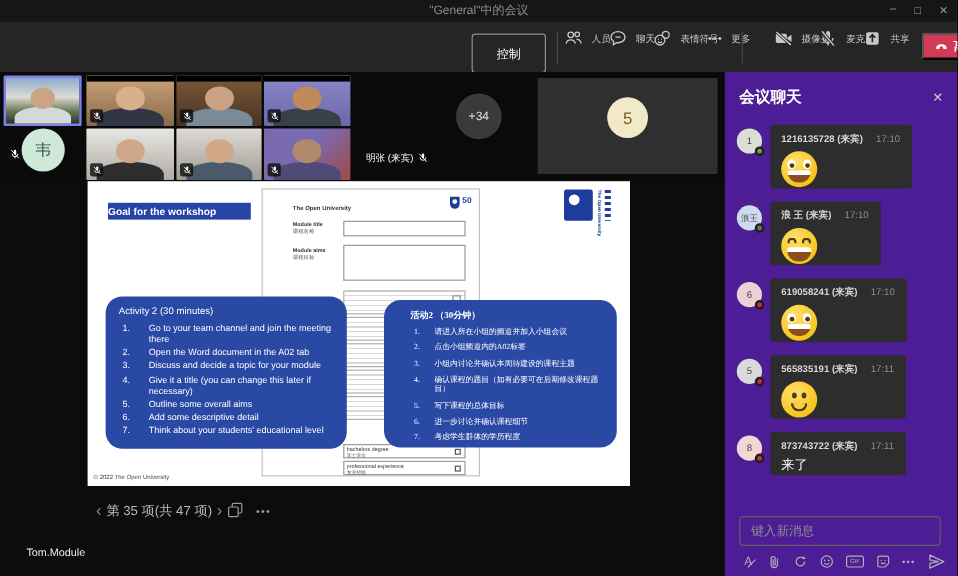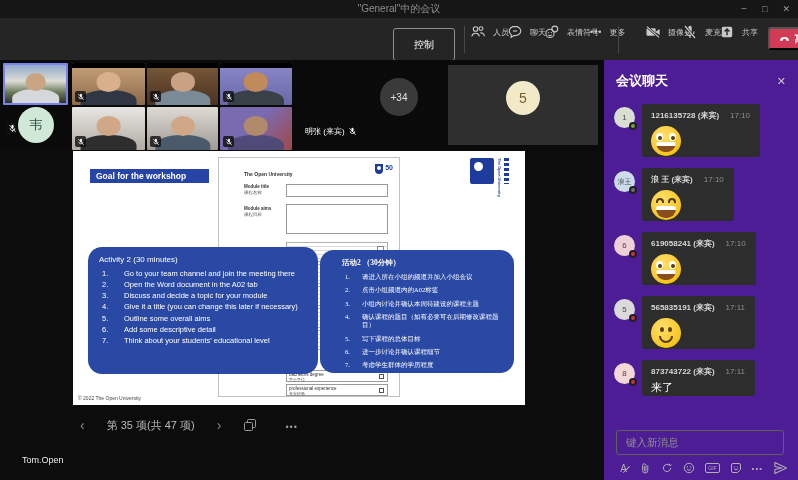--- a/index.html
+++ b/index.html
@@ -60,21 +60,21 @@
   .pinned-av{left:310px;top:22px;width:43px;height:43px;background:#f3d8dc;color:#c2566b;font-size:13px;font-weight:bold;}
   .overflow-av{left:380px;top:18px;width:38px;height:38px;background:#3a3a3a;color:#e0e0e0;font-size:10px;}
   .numtile{position:absolute;left:448px;top:5px;width:150px;height:80px;background:#2f2f2f;}
   .num-circ{left:58px;top:16px;width:34px;height:34px;background:#f2e9c9;color:#7a5c28;font-size:14px;position:absolute;border-radius:50%;display:flex;align-items:center;justify-content:center;}
   .pinned-label{position:absolute;left:305px;top:66px;display:flex;align-items:center;gap:3px;color:#fff;font-size:8px;}
 
   
   .stage{position:absolute;top:150px;left:0;width:604px;height:330px;background:#0c0c0c;}
   .slide{position:absolute;left:73px;top:1px;width:452px;height:254px;background:#fff;color:#222;}
   .chip{position:absolute;left:17px;top:18px;width:119px;height:14px;background:#2643a6;color:#fff;
-        font-size:8.5px;font-weight:bold;display:flex;align-items:center;padding-left:6px;}
+        font-size:8.5px;font-weight:bold;display:flex;align-items:center;}
   .doc{position:absolute;left:145px;top:6px;width:182px;height:240px;background:#fff;border:1px solid #c2c2c2;}
   .doc-org{position:absolute;left:25px;top:13px;font-size:5px;font-weight:bold;color:#333;}
   .doc-label{position:absolute;left:25px;font-size:4.5px;font-weight:bold;color:#333;line-height:1.3;}
   .doc-label .zh{font-weight:normal;color:#555;display:block;}
   .doc-box{position:absolute;left:67px;width:102px;border:1px solid #9a9a9a;background:#fff;}
   .doc-row{position:absolute;left:67px;width:102px;height:20px;border:1px solid #b0b0b0;
            background:repeating-linear-gradient(#fff 0 3px,#d8d8d8 3px 4px);}
   .doc-row::after{content:"";position:absolute;right:3px;top:3px;width:5px;height:5px;border:1px solid #888;background:#fff;}
   .check-row{position:absolute;left:67px;width:102px;height:12px;border:1px solid #9a9a9a;padding:1px 2px;}
   .check-row .en{font-size:4.5px;color:#333;display:block;line-height:1.2;}
@@ -83,31 +83,31 @@
   .logo50{position:absolute;right:6px;top:6px;display:flex;gap:2px;align-items:flex-start;}
   .shield-mini{width:8px;height:10px;background:#1e3c9b;border-radius:0 0 4px 4px;position:relative;}
   .shield-mini::after{content:"";position:absolute;left:2px;top:1.5px;width:4px;height:4px;border-radius:50%;background:#fff;}
   .logo50 .fifty{font-size:7px;font-weight:bold;color:#1e3c9b;line-height:1;}
   .ou-logo{position:absolute;left:397px;top:7px;display:flex;gap:3px;}
   .ou-sq{width:24px;height:26px;background:#1e3c9b;border-radius:2px;position:relative;}
   .ou-sq::after{content:"";position:absolute;left:4px;top:4px;width:9px;height:9px;border-radius:50%;background:#fff;}
   .ou-vert{writing-mode:vertical-rl;font-size:4px;color:#1e3c9b;font-weight:bold;line-height:1.1;}
   .ou-bars{width:5px;height:26px;background:repeating-linear-gradient(#1e3c9b 0 3px,#fff 3px 5px);}
   .bubble{position:absolute;background:#2a49a5;border-radius:14px;color:#fff;}
-  .bubble-en{left:15px;top:96px;width:230px;height:127px;padding:8px 6px 6px 11px;}
+  .bubble-en{left:15px;top:96px;width:201px;height:127px;padding:8px 6px 6px 11px;}
   .bubble-zh{left:247px;top:99px;width:194px;height:123px;padding:8px 8px 6px 22px;
              font-family:"Liberation Serif","DejaVu Serif",serif;}
   .bub-head{font-size:8px;}
   .bubble-zh .bub-head{font-size:7.5px;font-weight:bold;}
   .act-list{counter-reset:n;margin:5px 0 0;padding:0;list-style:none;}
   .act-list li{counter-increment:n;position:relative;padding-left:25px;font-size:7.5px;line-height:1.22;margin-bottom:2px;}
   .act-list li::before{content:counter(n) ".";position:absolute;left:3px;}
   .bubble-zh .act-list li{font-size:6.5px;margin-bottom:5.5px;padding-left:20px;}
   .copyright{position:absolute;left:5px;bottom:4px;font-size:5px;color:#444;}
-  .navrow{position:absolute;left:80px;top:266px;display:flex;align-items:center;gap:22px;color:#9a9a9a;}
+  .navrow{position:absolute;left:80px;top:266px;display:flex;align-items:center;gap:4px;color:#9a9a9a;}
   .chev{font-size:14px;line-height:14px;color:#8a8a8a;}
   .chev-l::before{content:"‹";} .chev-r::before{content:"›";}
   .nav-label{font-size:11px;color:#b8b8b8;}
   .nav-dots{margin-left:6px;}
   .nav-dots::before{content:"•••";font-size:9px;letter-spacing:1px;color:#9a9a9a;}
   .presenter{position:absolute;left:22px;top:305px;font-size:9px;color:#ececec;}
 
   
   .chat{position:absolute;top:60px;left:604px;width:194px;height:420px;background:#4c1d95;}
   .chat-head{position:absolute;top:12px;left:12px;right:12px;display:flex;align-items:center;}
@@ -421,21 +421,21 @@
     <div class="navrow">
       <span class="chev chev-l"></span>
       <span class="nav-label">第 35 项(共 47 项)</span>
       <span class="chev chev-r"></span>
       <svg width="14" height="14" viewBox="0 0 14 14">
         <rect x="4.5" y="1.5" width="8" height="8" rx="1" fill="none" stroke="#9a9a9a"></rect>
         <rect x="1.5" y="4.5" width="8" height="8" rx="1" fill="#0c0c0c" stroke="#9a9a9a"></rect>
       </svg>
       <span class="nav-dots"></span>
     </div>
-    <div class="presenter">Tom.Open</div>
+    <div class="presenter">Tom.Module</div>
   </div>
 
   <div class="chat">
     <div class="chat-head">
       <span class="chat-title">会议聊天</span>
       <span class="chat-close"></span>
     </div>
 
     <div class="msgs">
 

